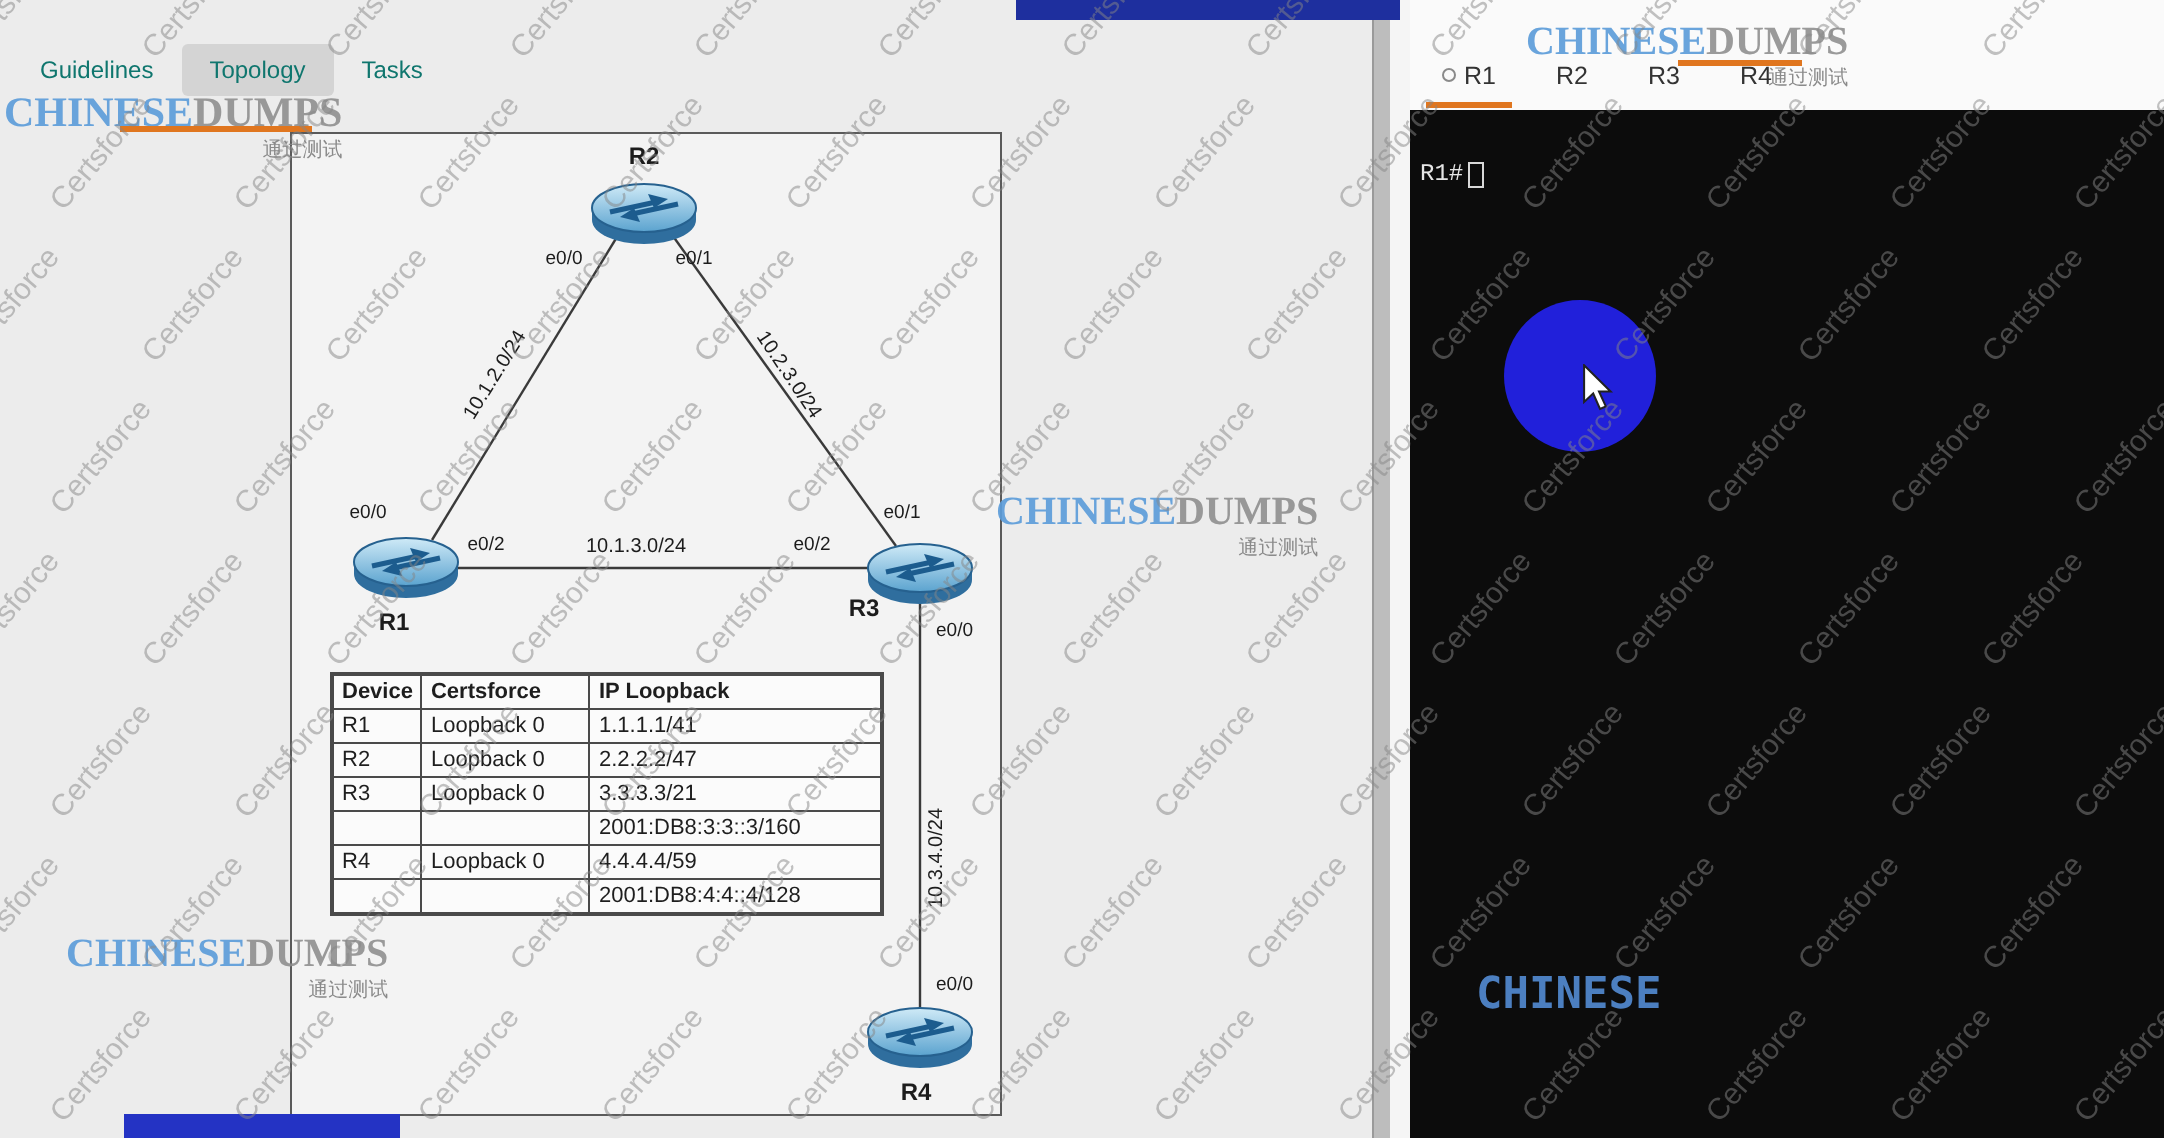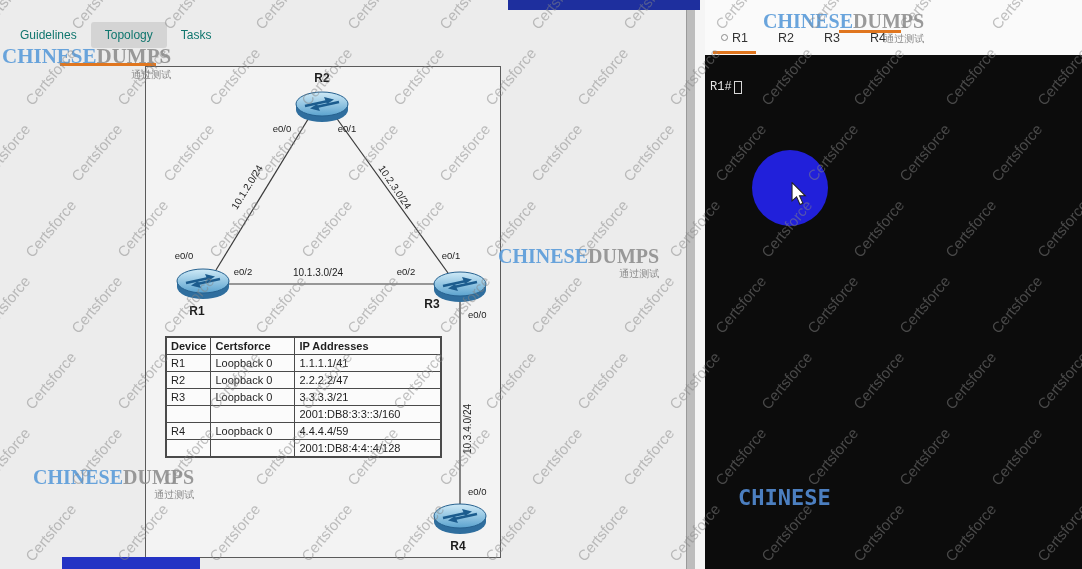--- a/index.html
+++ b/index.html
@@ -119,21 +119,21 @@
         <text class="net-label" x="246" y="122" text-anchor="middle" transform="rotate(56 246 122)">10.2.3.0/24</text>
         <text class="net-label" x="172" y="209" text-anchor="middle">10.1.3.0/24</text>
         <text class="net-label" x="325" y="362" text-anchor="middle" transform="rotate(-90 325 362)">10.3.4.0/24</text>
       </svg>
 
       <table id="ip-table">
         <tbody>
             <tr>
           <th class="col-device">Device</th>
           <th class="col-iface">Certsforce</th>
-          <th class="col-ip">IP Addresses</th>
+          <th class="col-ip">IP Loopback</th>
         </tr>
         <tr>
           <td>R1</td>
           <td>Loopback 0</td>
           <td>1.1.1.1/41</td>
         </tr>
         <tr>
           <td>R2</td>
           <td>Loopback 0</td>
           <td>2.2.2.2/47</td>

